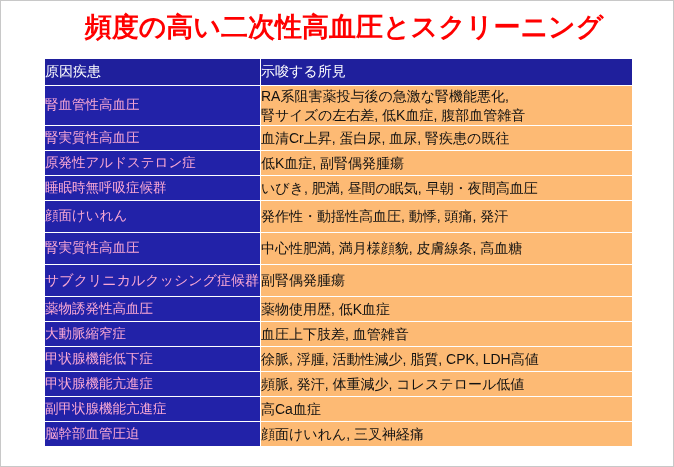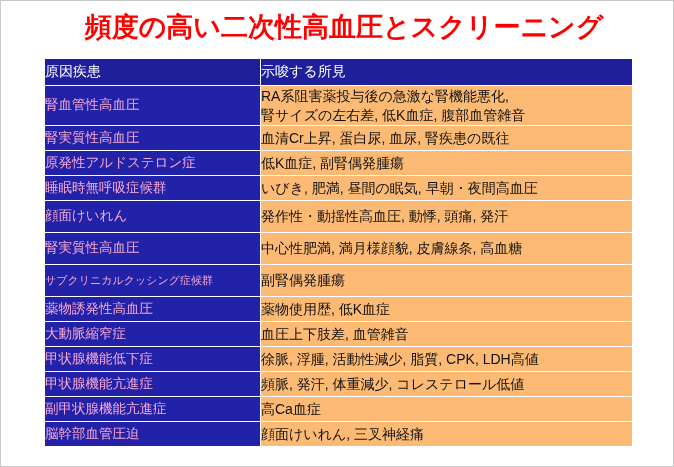--- a/index.html
+++ b/index.html
@@ -63,21 +63,21 @@
     width: 372px;
   }
   td.cause {
     background: #2222a8;
     color: #f9a8d4;
     font-size: 13.5px;
     padding: 2px 5px 2px 6px;
     line-height: 1.25;
   }
   td.cause.small {
-    font-size: 11px;
+    font-size: 14px;
   }
   td.finding {
     background: #fdba74;
     color: #111111;
     font-size: 14px;
     padding: 2px 4px 2px 6px;
     line-height: 1.3;
   }
   td.finding .line2 {
     display: block;

